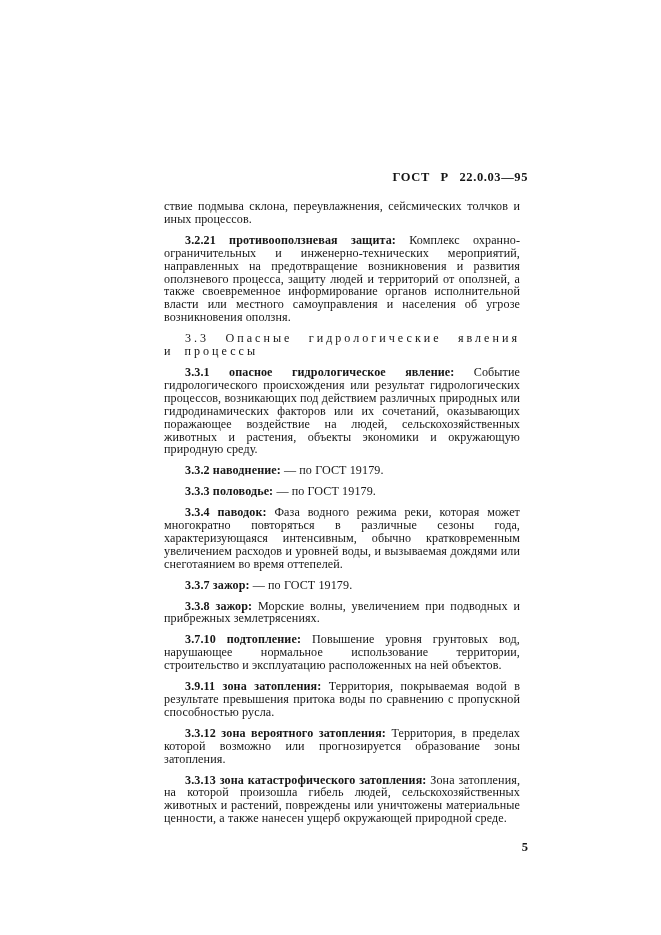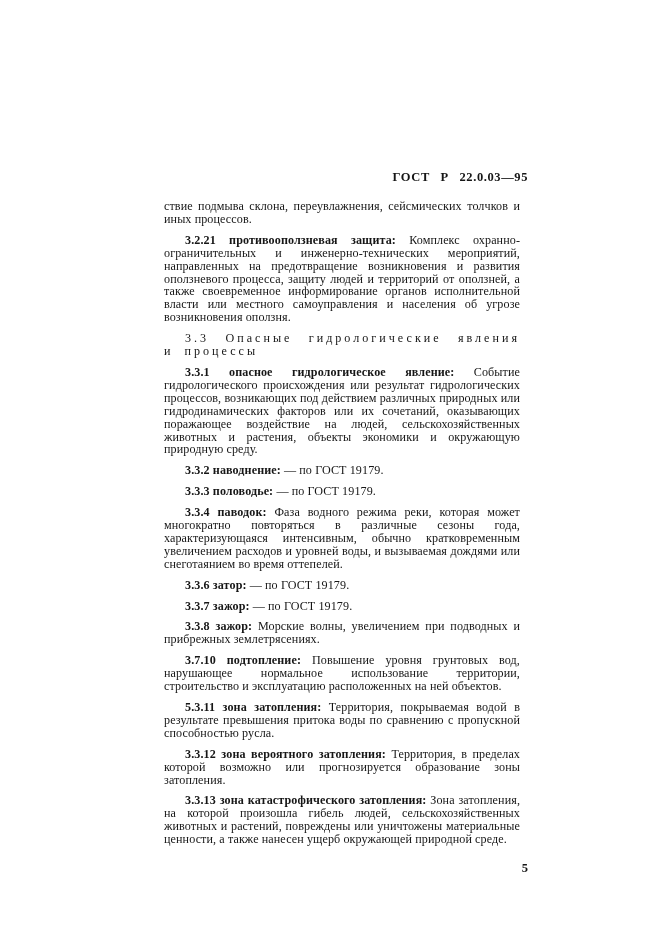--- a/index.html
+++ b/index.html
@@ -74,30 +74,29 @@
 
     <p><b class="term">3.3.1 опасное гидрологическое явление:</b> <span>Событие гидрологического происхождения или результат гидрологических процессов, возникающих под действием различных природных или гидродинамических факторов или их сочетаний, оказывающих поражающее воздействие на людей, сельскохозяйственных животных и растения, объекты экономики и окружающую природную среду.</span></p>
 
     <p><b class="term">3.3.2 наводнение:</b> <span>— по ГОСТ 19179.</span></p>
 
     <p><b class="term">3.3.3 половодье:</b> <span>— по ГОСТ 19179.</span></p>
 
     <p><b class="term">3.3.4 паводок:</b> <span>Фаза водного режима реки, которая может многократно повторяться в различные сезоны года, характеризующаяся интенсивным, обычно кратковременным увеличением расходов и уровней воды, и вызываемая дождями или снеготаянием во время оттепелей.</span></p>
 
 
-    <p><b class="term">3.3.6 затор:</b> <span>— по ГОСТ 19179.</span></p>
 
     <p><b class="term">3.3.7 зажор:</b> <span>— по ГОСТ 19179.</span></p>
 
     <p><b class="term">3.3.8 зажор:</b> <span>Морские волны, увеличением при подводных и прибрежных землетрясениях.</span></p>
 
 
     <p><b class="term">3.7.10 подтопление:</b> <span>Повышение уровня грунтовых вод, нарушающее нормальное использование территории, строительство и эксплуатацию расположенных на ней объектов.</span></p>
 
-    <p><b class="term">5.3.11 зона затопления:</b> <span>Территория, покрываемая водой в результате превышения притока воды по сравнению с пропускной способностью русла.</span></p>
+    <p><b class="term">3.9.11 зона затопления:</b> <span>Территория, покрываемая водой в результате превышения притока воды по сравнению с пропускной способностью русла.</span></p>
 
     <p><b class="term">3.3.12 зона вероятного затопления:</b> <span>Территория, в пределах которой возможно или прогнозируется образование зоны затопления.</span></p>
 
     <p><b class="term">3.3.13 зона катастрофического затопления:</b> <span>Зона затопления, на которой произошла гибель людей, сельскохозяйственных животных и растений, повреждены или уничтожены материальные ценности, а также нанесен ущерб окружающей природной среде.</span></p>
 
     <div class="page-number">5</div>
 
   </div>
 </div>
 

